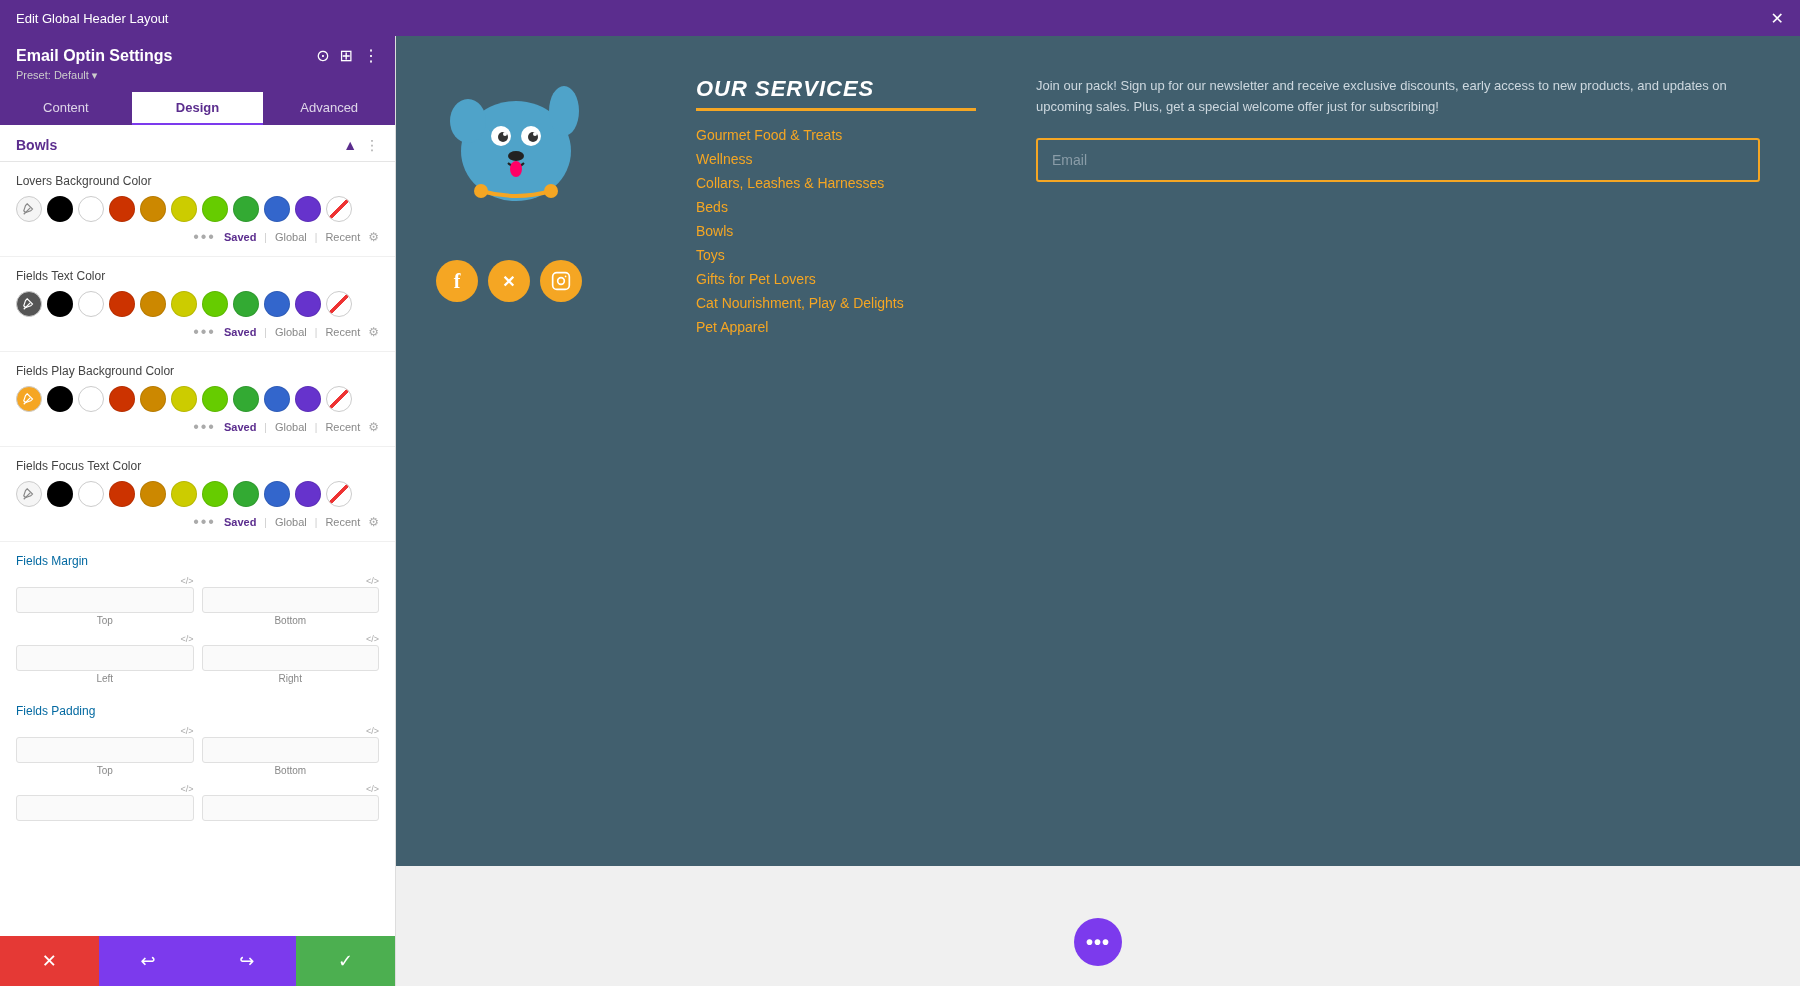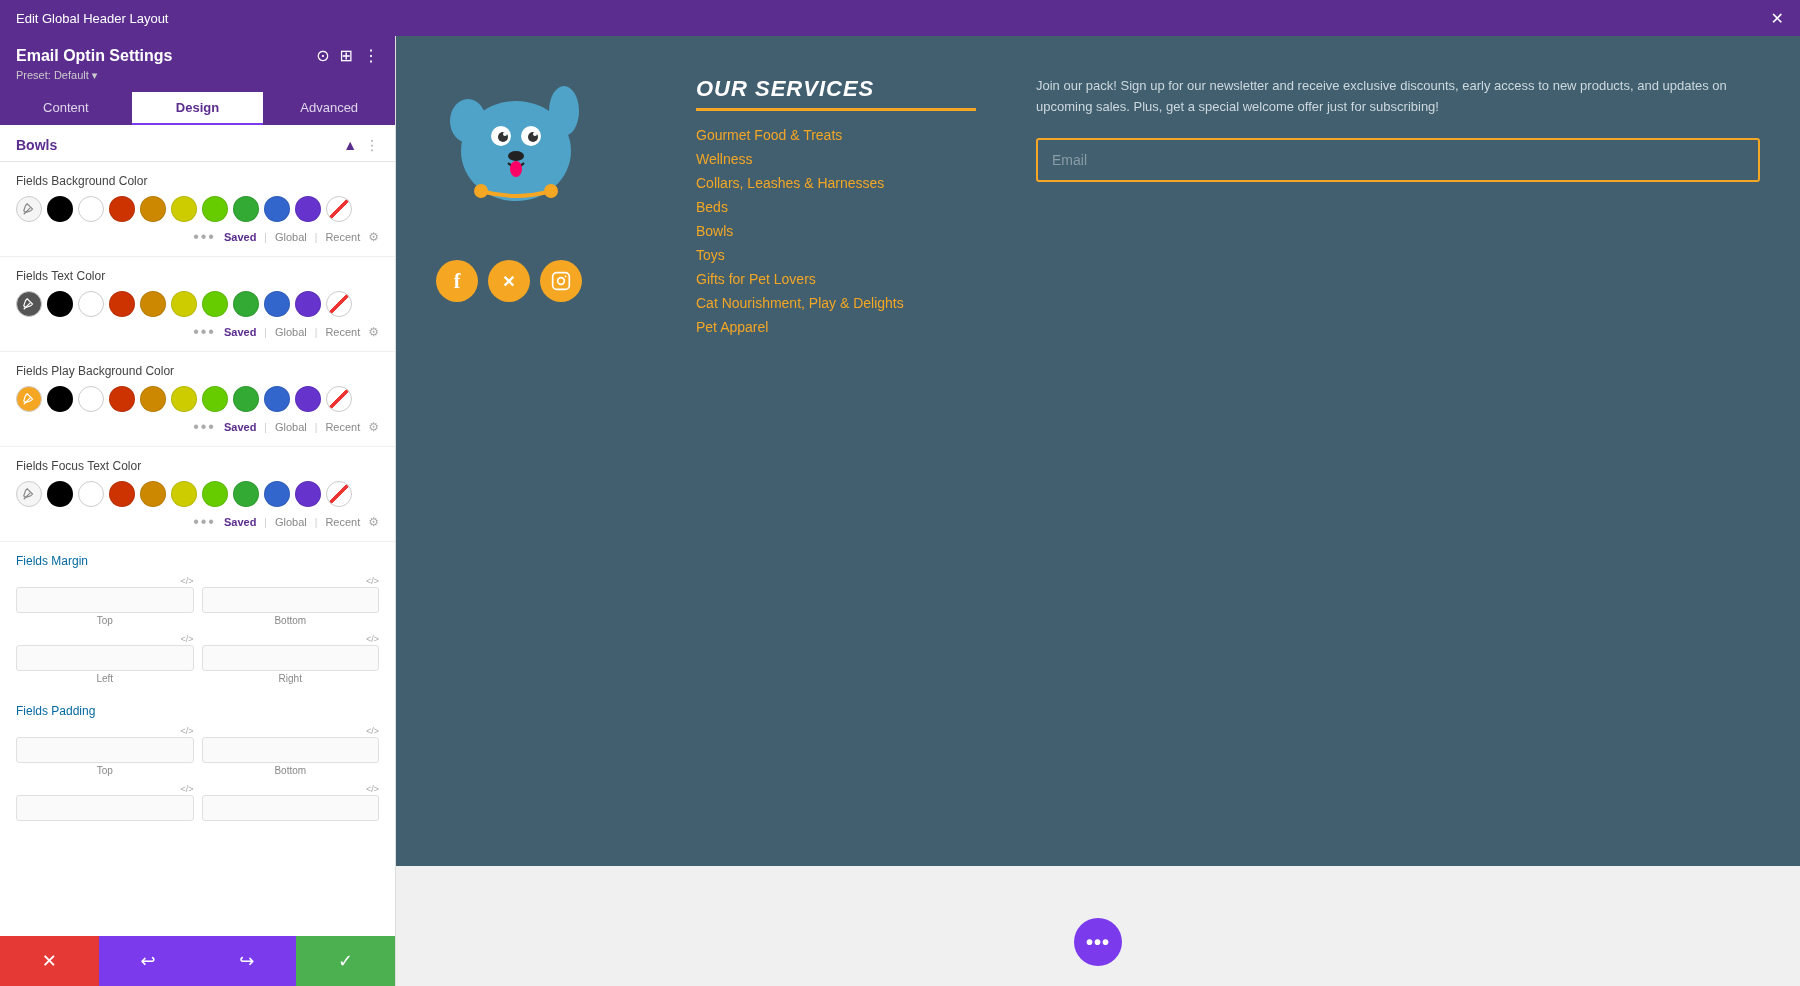--- a/index.html
+++ b/index.html
@@ -419,21 +419,21 @@
 
       <div class="section-header">
         <span class="section-title">Bowls</span>
         <div class="section-header-icons">
           <span style="color:#5b2d8e; font-size:14px;">▲</span>
           <span style="color:#aaa; font-size:14px;">⋮</span>
         </div>
       </div>
 
       <div class="color-setting">
-        <div class="color-setting-label">Fields Background Color</div>
+        <div class="color-setting-label">Lovers Background Color</div>
         <div class="color-row">
           <div class="color-swatch eyedropper-swatch active-swatch">
             <svg width="14" height="14" viewBox="0 0 24 24" fill="none" stroke="#888" stroke-width="2">
                 <path d="M9 3L6 6l-3 9 3 3 9-3 3-3-9-9z"></path>
                 <line x1="14" y1="10" x2="3" y2="21"></line>
               </svg>
           </div>
           <div class="color-swatch" style="background:#000"></div>
           <div class="color-swatch" style="background:#fff; border:1px solid #ccc;"></div>
           <div class="color-swatch" style="background:#cc3300"></div>

